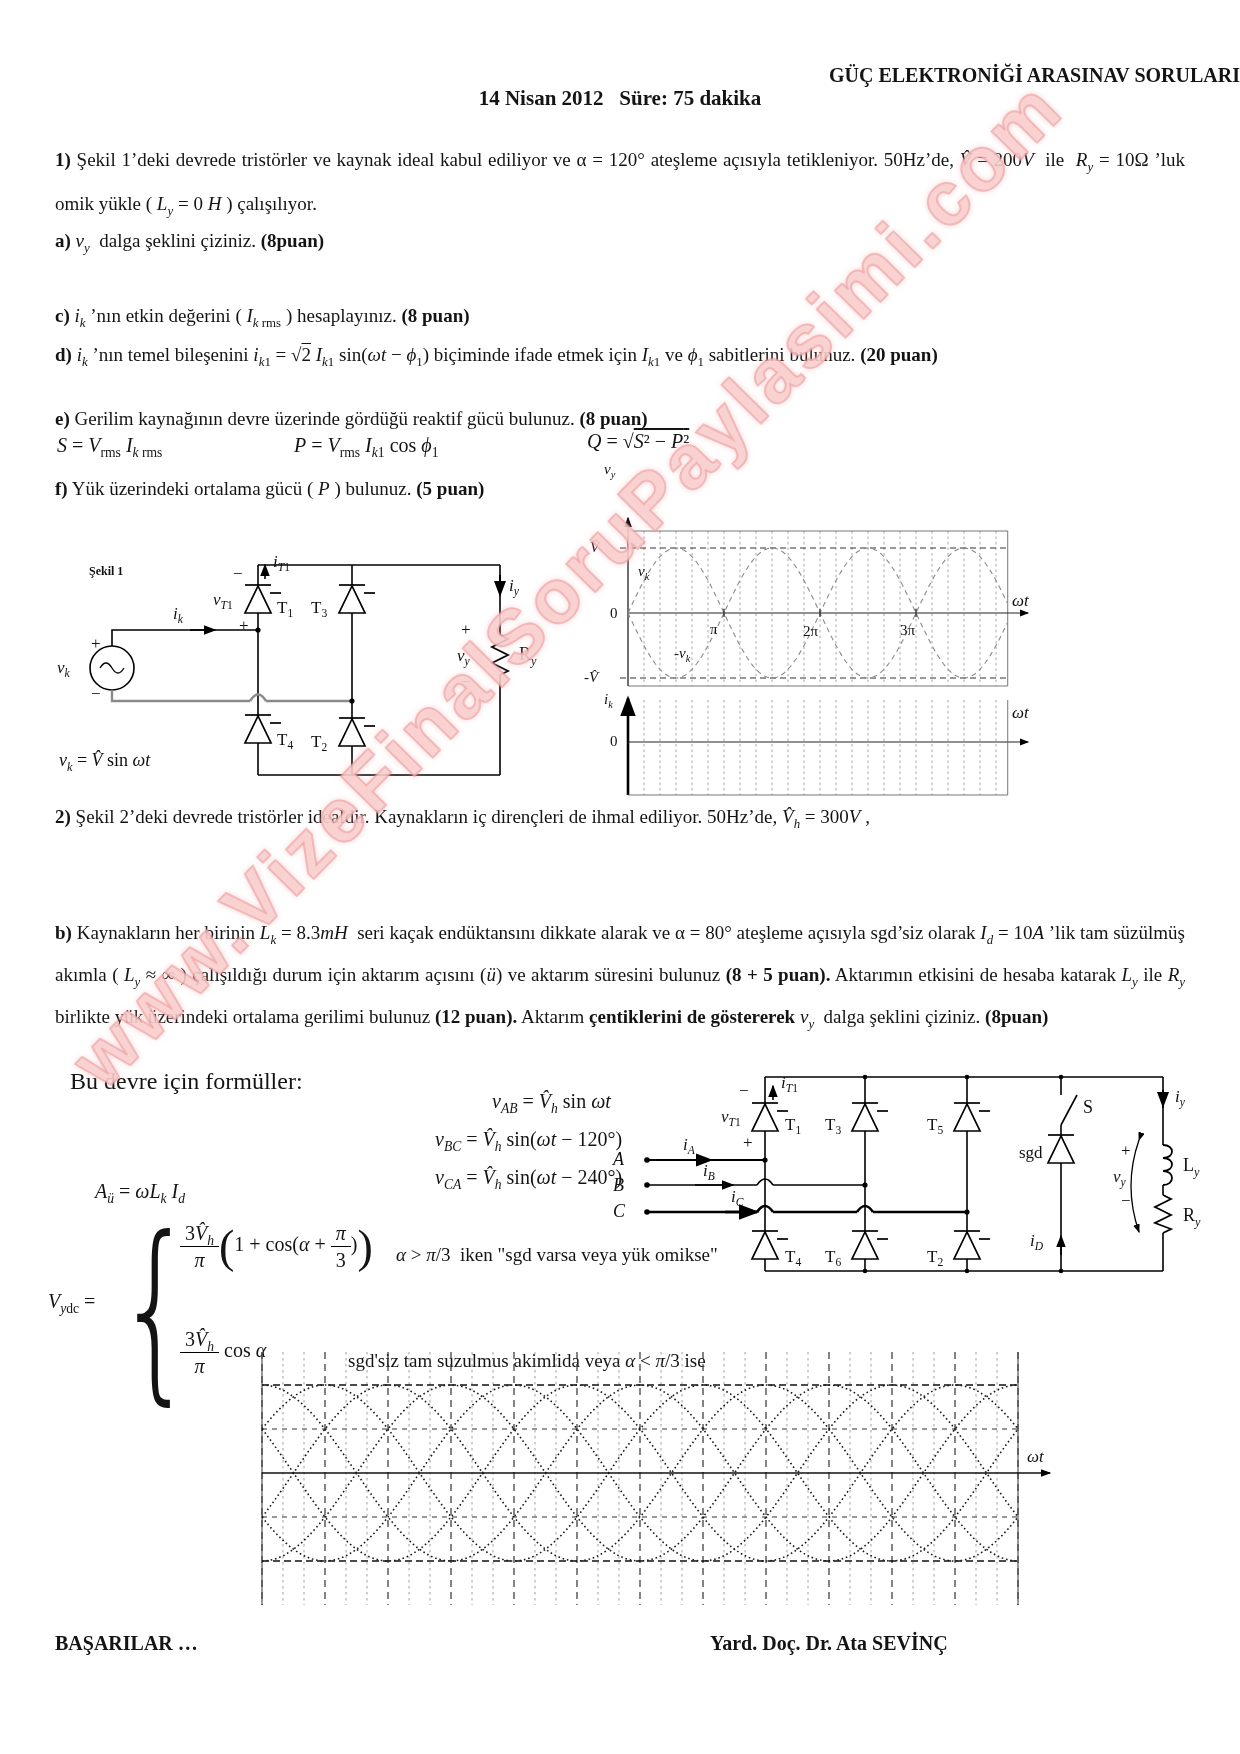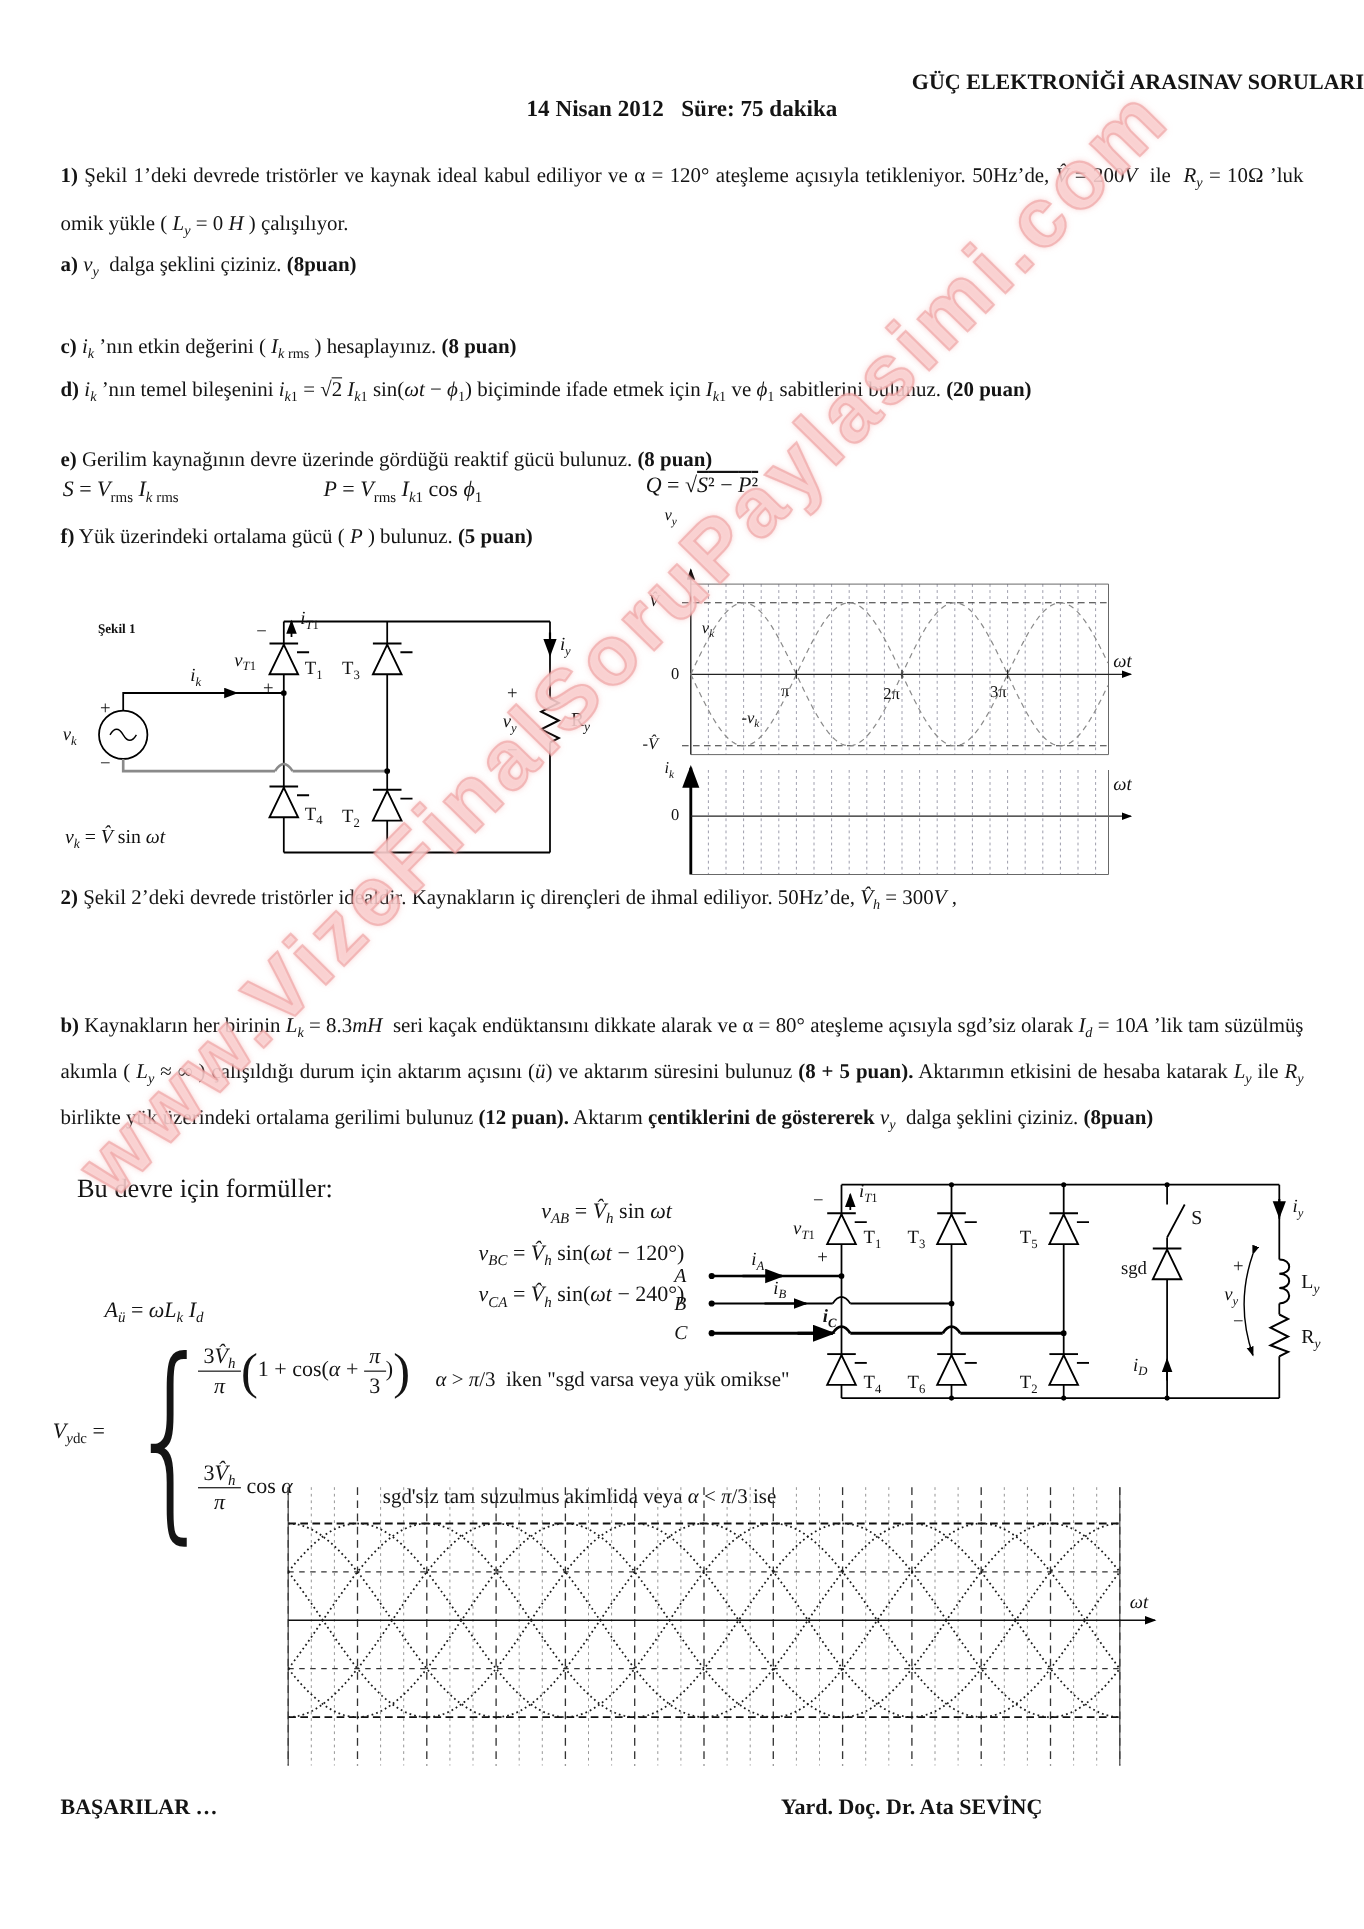--- a/index.html
+++ b/index.html
@@ -291,21 +291,21 @@
         <circle cx="290" cy="221" r="2.3"></circle>
           <circle cx="392" cy="221" r="2.3"></circle>
           <circle cx="486" cy="221" r="2.3"></circle>
       </g>
     </svg>
     <span class="lab" style="left:38px;top:100px;font-size:18px;"><i>A</i></span>
     <span class="lab" style="left:38px;top:126px;font-size:18px;"><i>B</i></span>
     <span class="lab" style="left:38px;top:152px;font-size:18px;"><i>C</i></span>
     <span class="lab" style="left:108px;top:86px;"><i>i</i><sub><i>A</i></sub></span>
     <span class="lab" style="left:128px;top:112px;"><i>i</i><sub><i>B</i></sub></span>
-    <span class="lab" style="left:173px;top:138px;font-weight:bold;"><i>i</i><sub><i>C</i></sub></span>
+    <span class="lab" style="left:156px;top:138px;"><i>i</i><sub><i>C</i></sub></span>
     <span class="lab" style="left:206px;top:24px;"><i>i</i><sub><i>T</i>1</sub></span>
     <span class="lab" style="left:164px;top:32px;">−</span>
     <span class="lab" style="left:146px;top:58px;"><i>v</i><sub><i>T</i>1</sub></span>
     <span class="lab" style="left:168px;top:84px;">+</span>
     <span class="lab" style="left:210px;top:66px;">T<sub>1</sub></span>
     <span class="lab" style="left:250px;top:66px;">T<sub>3</sub></span>
     <span class="lab" style="left:352px;top:66px;">T<sub>5</sub></span>
     <span class="lab" style="left:210px;top:198px;">T<sub>4</sub></span>
     <span class="lab" style="left:250px;top:198px;">T<sub>6</sub></span>
     <span class="lab" style="left:352px;top:198px;">T<sub>2</sub></span>

